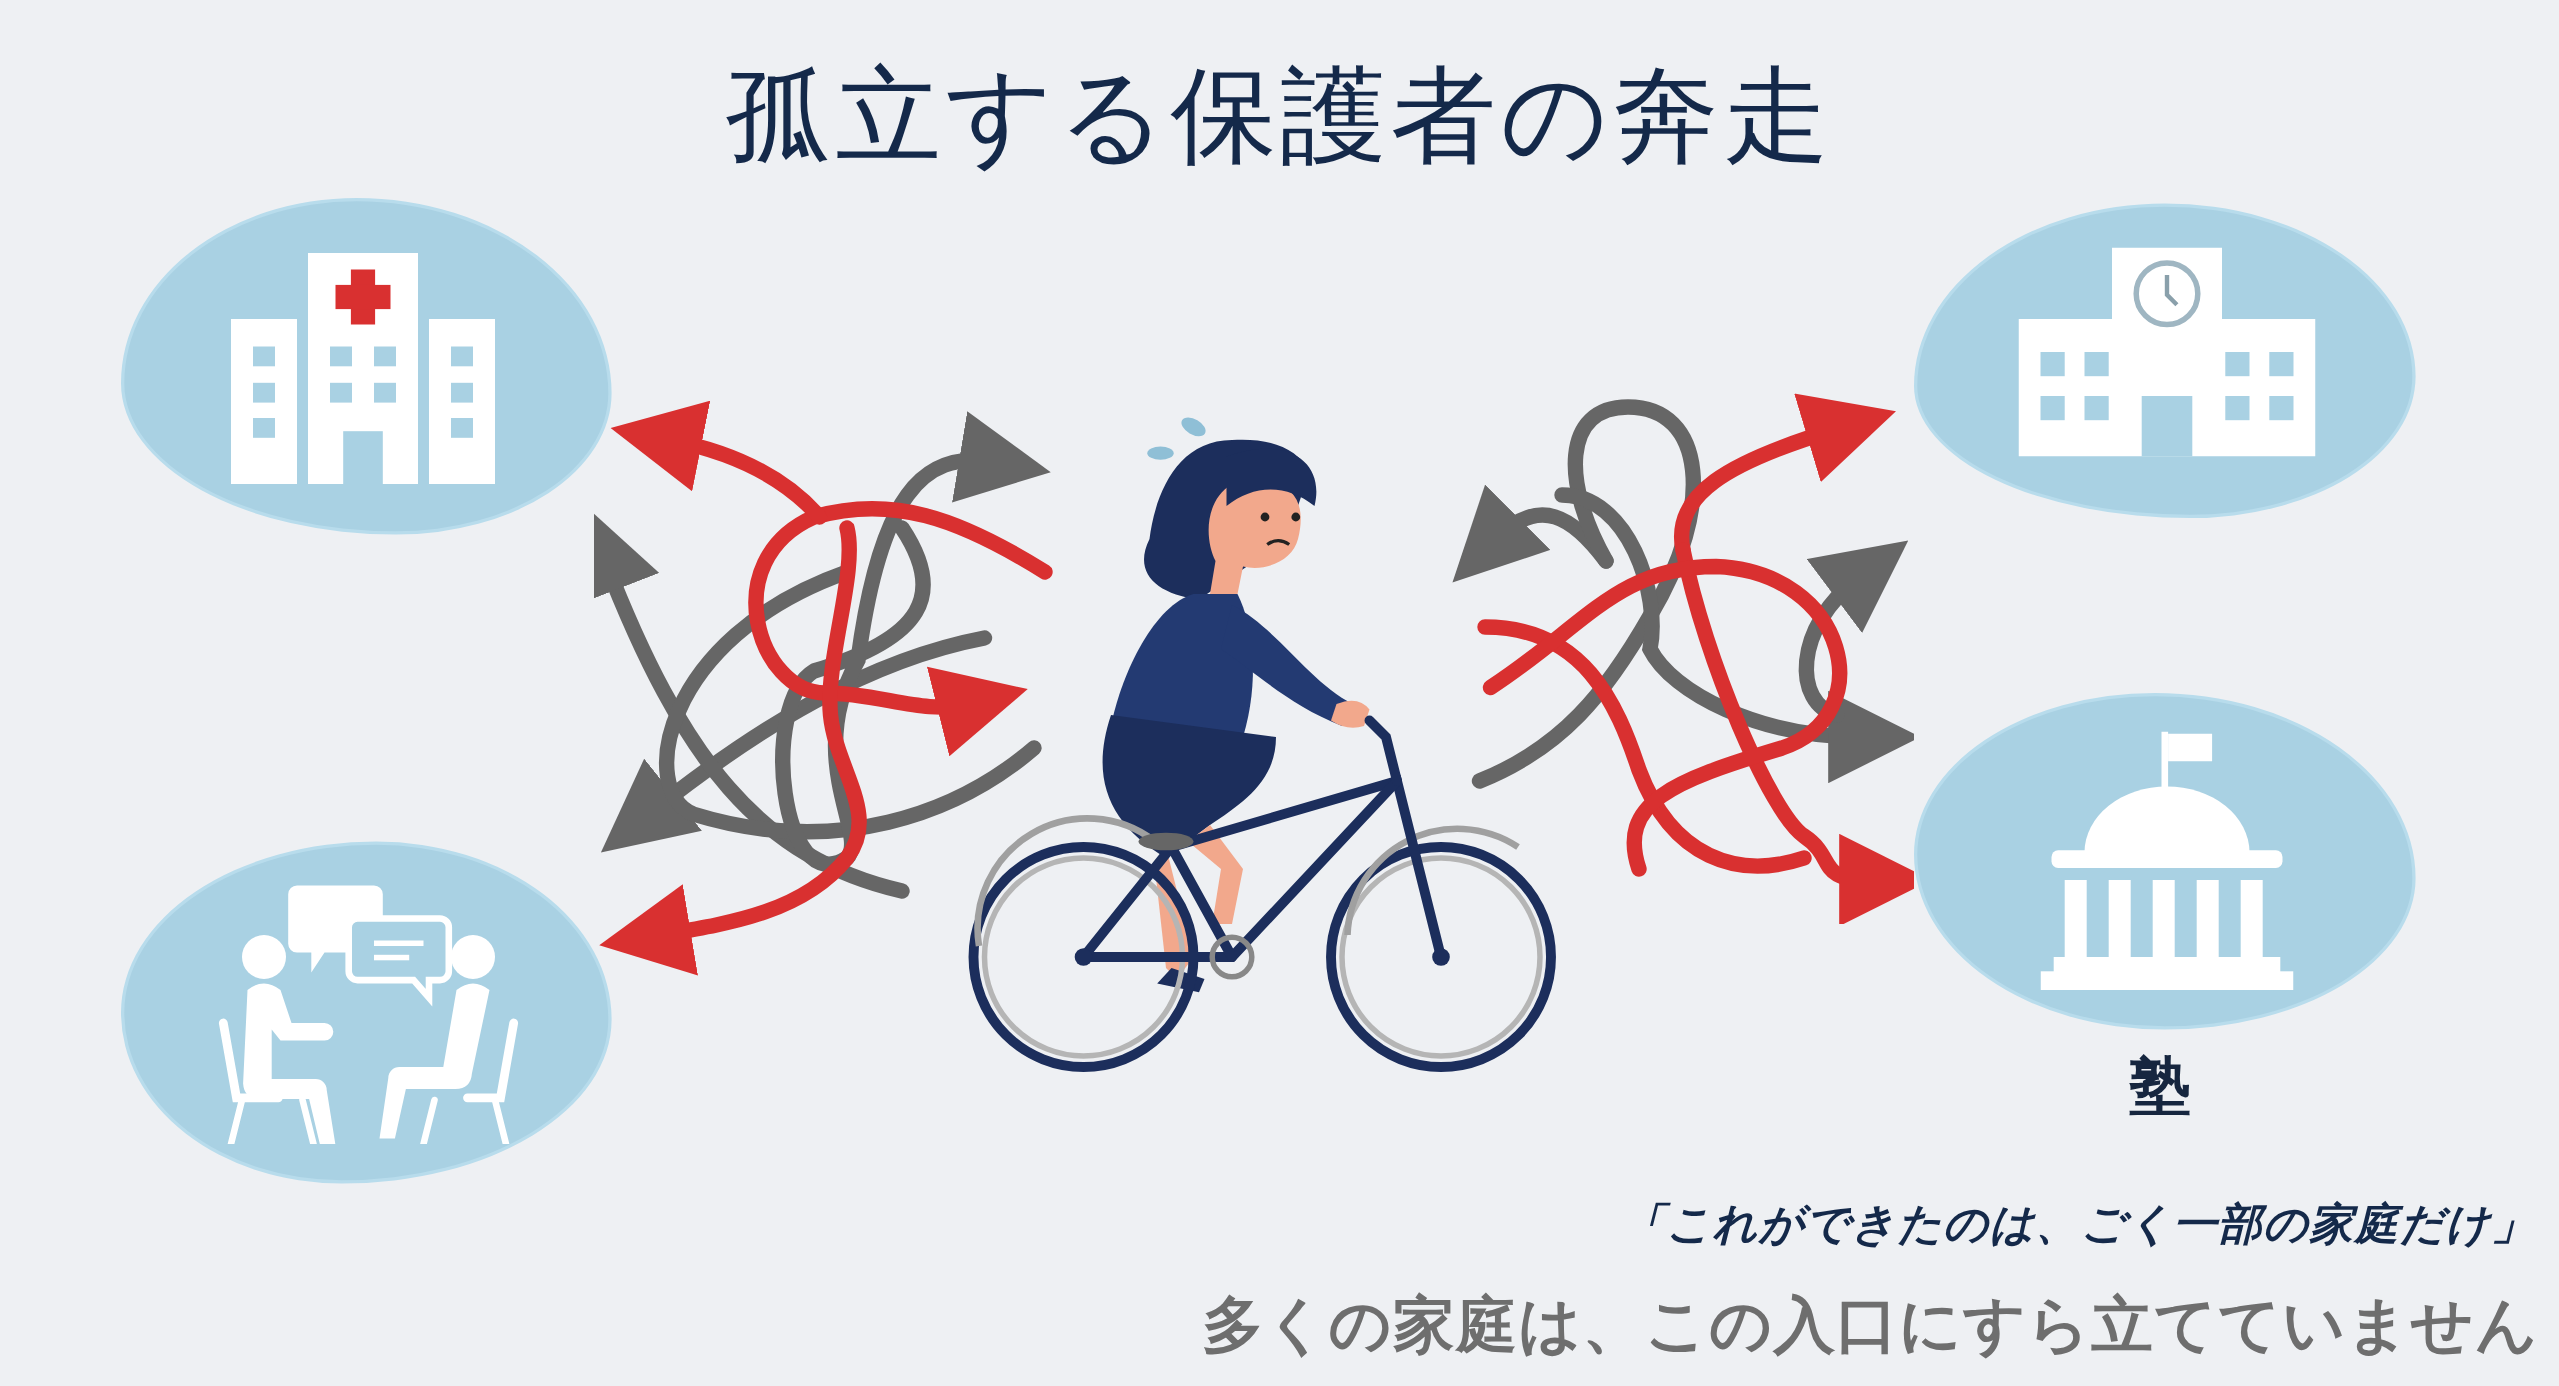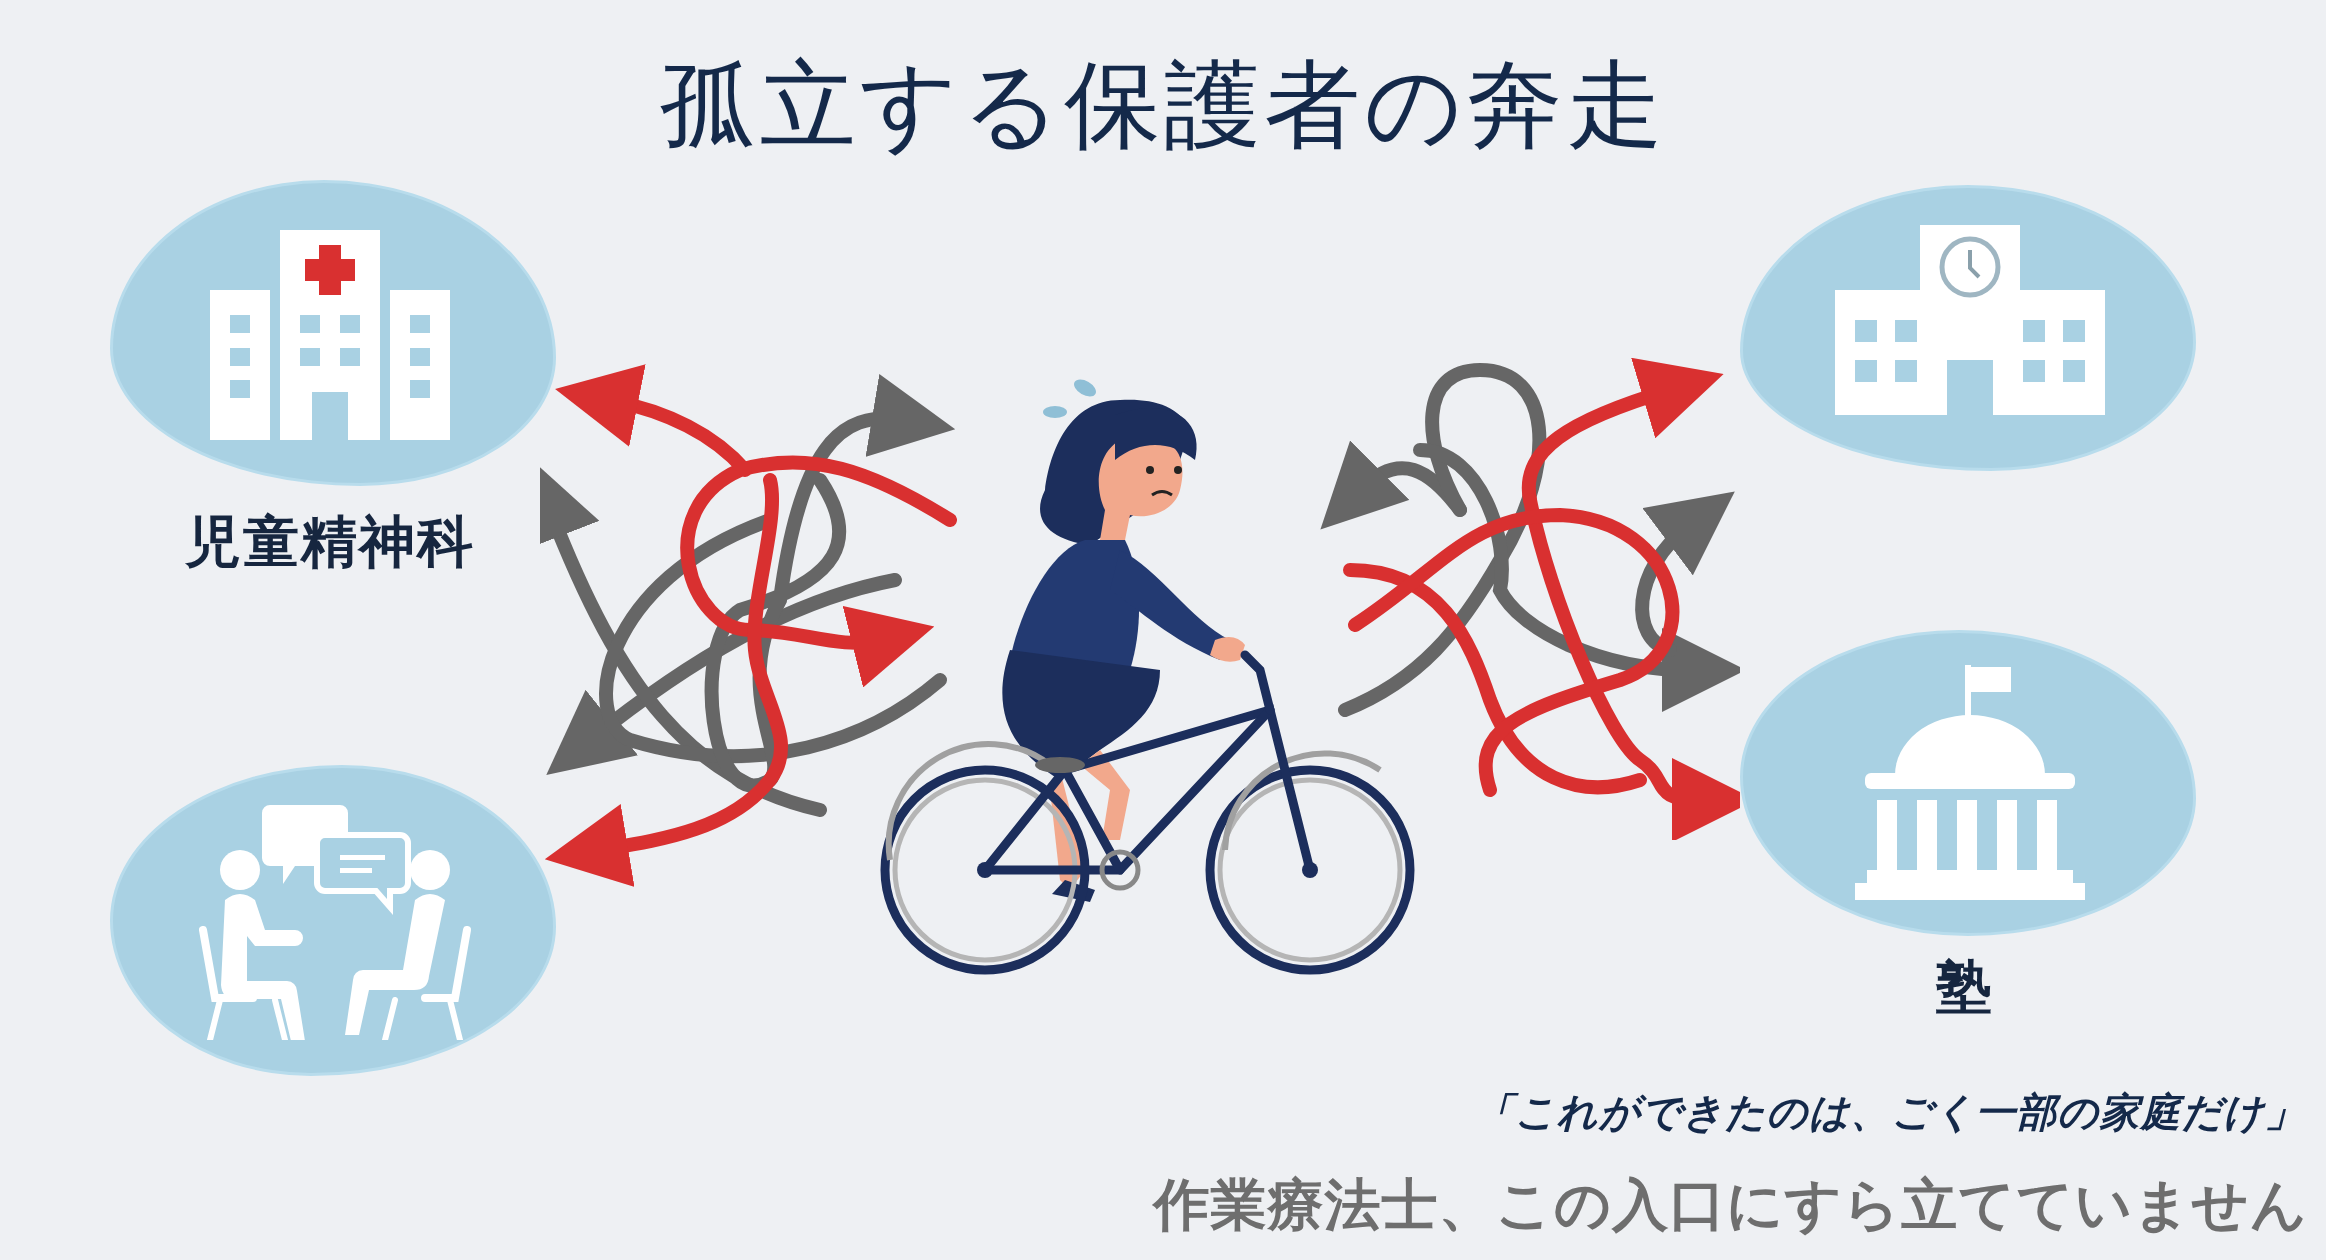--- a/index.html
+++ b/index.html
@@ -60,21 +60,20 @@
       <rect x="200" y="85" width="20" height="18"></rect>
         <rect x="200" y="118" width="20" height="18"></rect>
         <rect x="200" y="150" width="20" height="18"></rect>
       <rect x="90" y="85" width="20" height="18"></rect>
         <rect x="130" y="85" width="20" height="18"></rect>
       <rect x="90" y="118" width="20" height="18"></rect>
         <rect x="130" y="118" width="20" height="18"></rect>
       <rect x="102" y="162" width="36" height="48"></rect>
     </g>
   </svg>
-  <div class="node-label" style="top:325px;">児童精神科</div>
 </div>
 
 <div class="node" style="left:100px; top:765px; width:460px; height:420px;">
   <div class="blob" style="left:10px; top:0; width:440px; height:305px; border-radius: 52% 48% 55% 45% / 50% 52% 48% 50%;"></div>
   <svg class="icon-svg" style="left:95px; top:35px;" width="280" height="240" viewBox="0 0 280 240">
 
     <path d="M75 5 h70 a8 8 0 0 1 8 8 v45 a8 8 0 0 1 -8 8 h-45 l-12 18 v-18 h-13 a8 8 0 0 1 -8 -8 v-45 a8 8 0 0 1 8 -8z" fill="#fff"></path>
     <path d="M130 35 h75 a8 8 0 0 1 8 8 v40 a8 8 0 0 1 -8 8 h-10 v16 l-14 -16 h-51 a8 8 0 0 1 -8 -8 v-40 a8 8 0 0 1 8 -8z" fill="#a9d1e3" stroke="#fff" stroke-width="6"></path>
     <rect x="145" y="55" width="45" height="5" fill="#fff"></rect>
     <rect x="145" y="68" width="32" height="5" fill="#fff"></rect>
@@ -215,13 +214,13 @@
     <path d="M195 400 L 250 500"></path>
     <path d="M400 340 L 390 300 L 375 285"></path>
   </g>
   <circle cx="250" cy="500" r="18" fill="none" stroke="#888" stroke-width="5"></circle>
   <ellipse cx="190" cy="395" rx="25" ry="8" fill="#666"></ellipse>
   <circle cx="115" cy="500" r="8" fill="#1c2e5c"></circle>
   <circle cx="440" cy="500" r="8" fill="#1c2e5c"></circle>
 </svg>
 
 <div class="quote">「これができたのは、ごく一部の家庭だけ」</div>
-<div class="sub">作業療法士、この入口にすら立てていません</div>
+<div class="sub">多くの家庭は、この入口にすら立てていません</div>
 
 </body></html>

